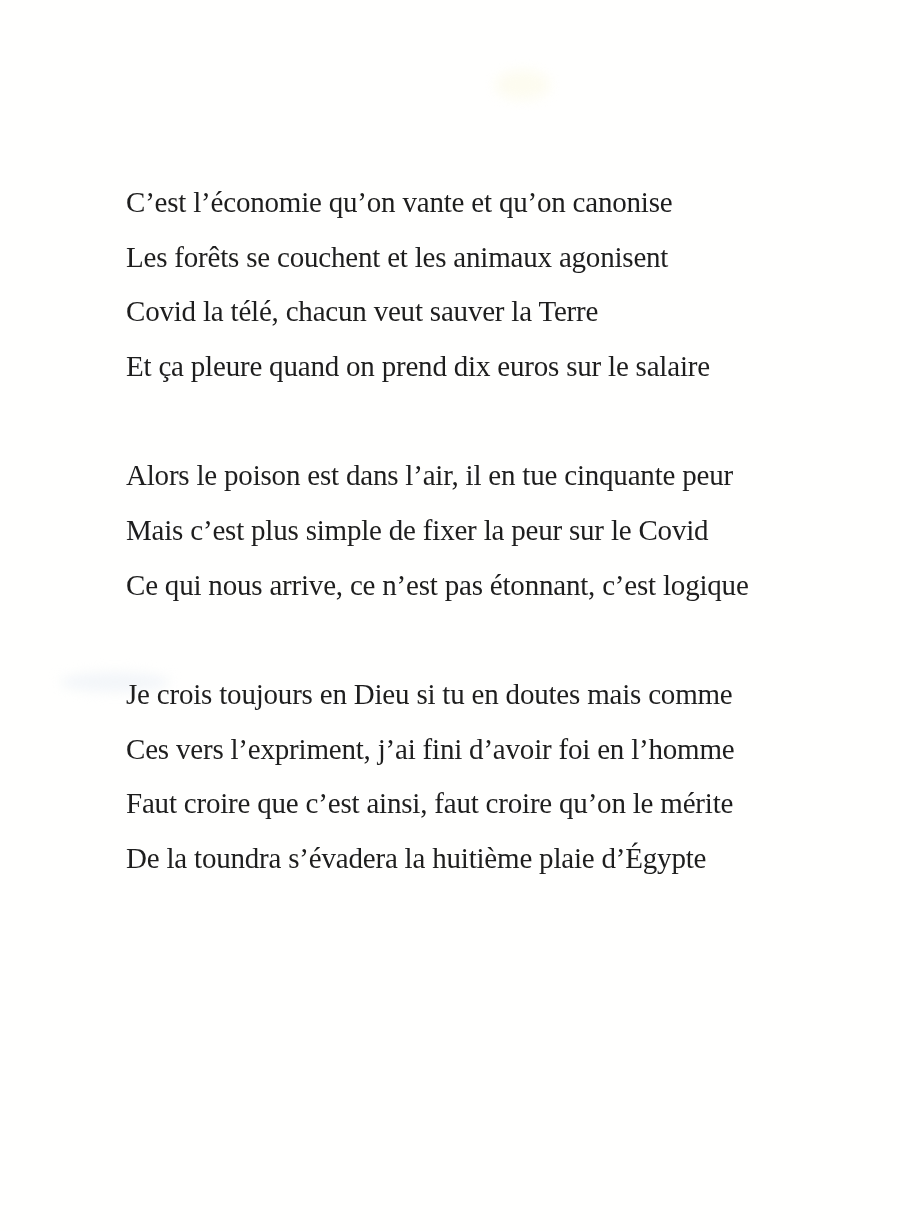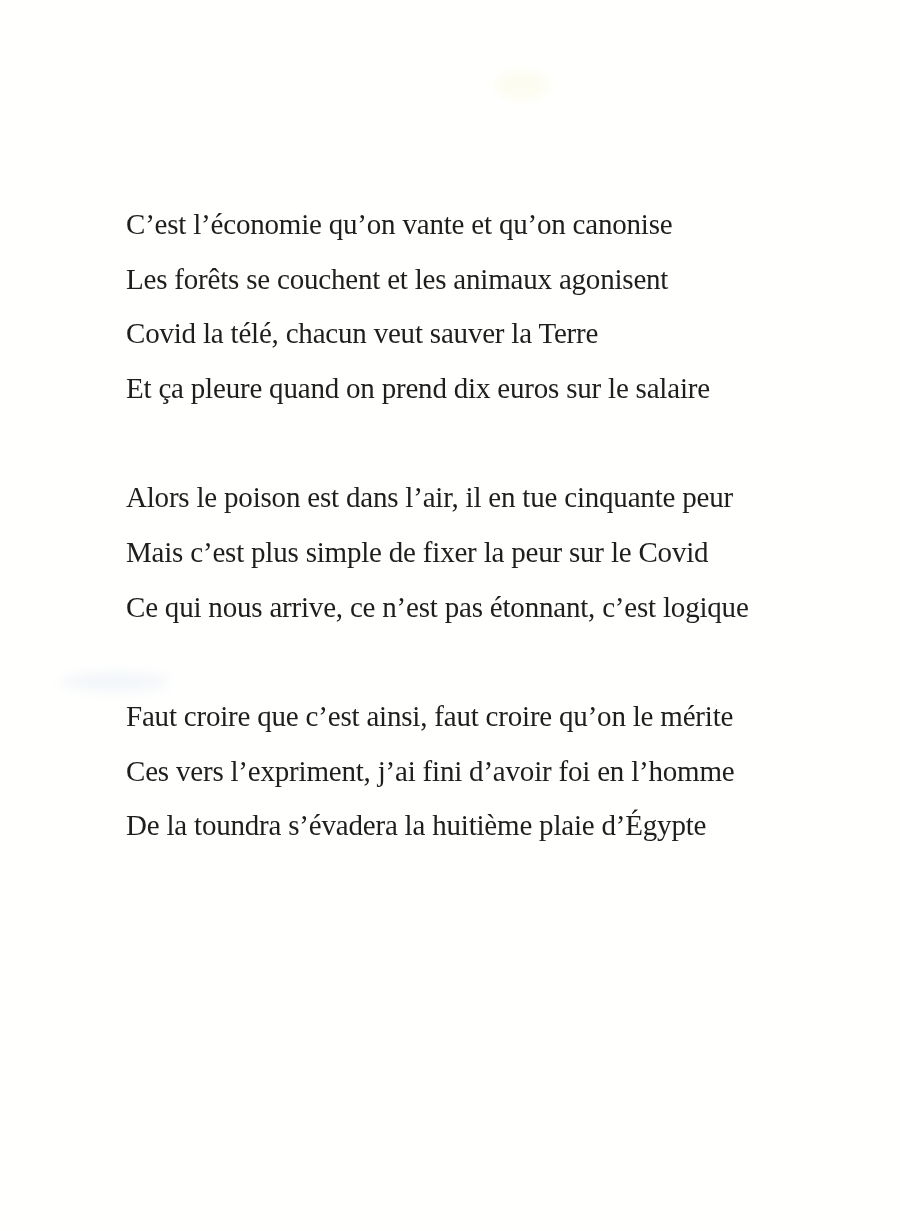--- a/index.html
+++ b/index.html
@@ -14,21 +14,21 @@
     background: #fffffe;
     font-family: "Liberation Serif", "DejaVu Serif", serif;
   }
   .page {
     position: absolute;
     inset: 0;
   }
   .poem {
     position: absolute;
     left: 126px;
-    top: 197px;
+    top: 175px;
     width: 650px;
     color: #1e1e1e;
   }
   .stanza {
     margin: 0 0 55px 0;
   }
   .stanza:last-child {
     margin-bottom: 0;
   }
   .poem-line {
@@ -78,19 +78,20 @@
       <p class="poem-line">Et ça pleure quand on prend dix euros sur le salaire</p>
     </div>
 
     <div class="stanza">
       <p class="poem-line">Alors le poison est dans l’air, il en tue cinquante peur</p>
       <p class="poem-line">Mais c’est plus simple de fixer la peur sur le Covid</p>
       <p class="poem-line">Ce qui nous arrive, ce n’est pas étonnant, c’est logique</p>
     </div>
 
     <div class="stanza">
+      <p class="poem-line">Je crois toujours en Dieu si tu en doutes mais comme</p>
+      <p class="poem-line">Ces vers l’expriment, j’ai fini d’avoir foi en l’homme</p>
       <p class="poem-line">Faut croire que c’est ainsi, faut croire qu’on le mérite</p>
-      <p class="poem-line">Ces vers l’expriment, j’ai fini d’avoir foi en l’homme</p>
       <p class="poem-line">De la toundra s’évadera la huitième plaie d’Égypte</p>
     </div>
 
   </div>
 </div>
 
 </body></html>

